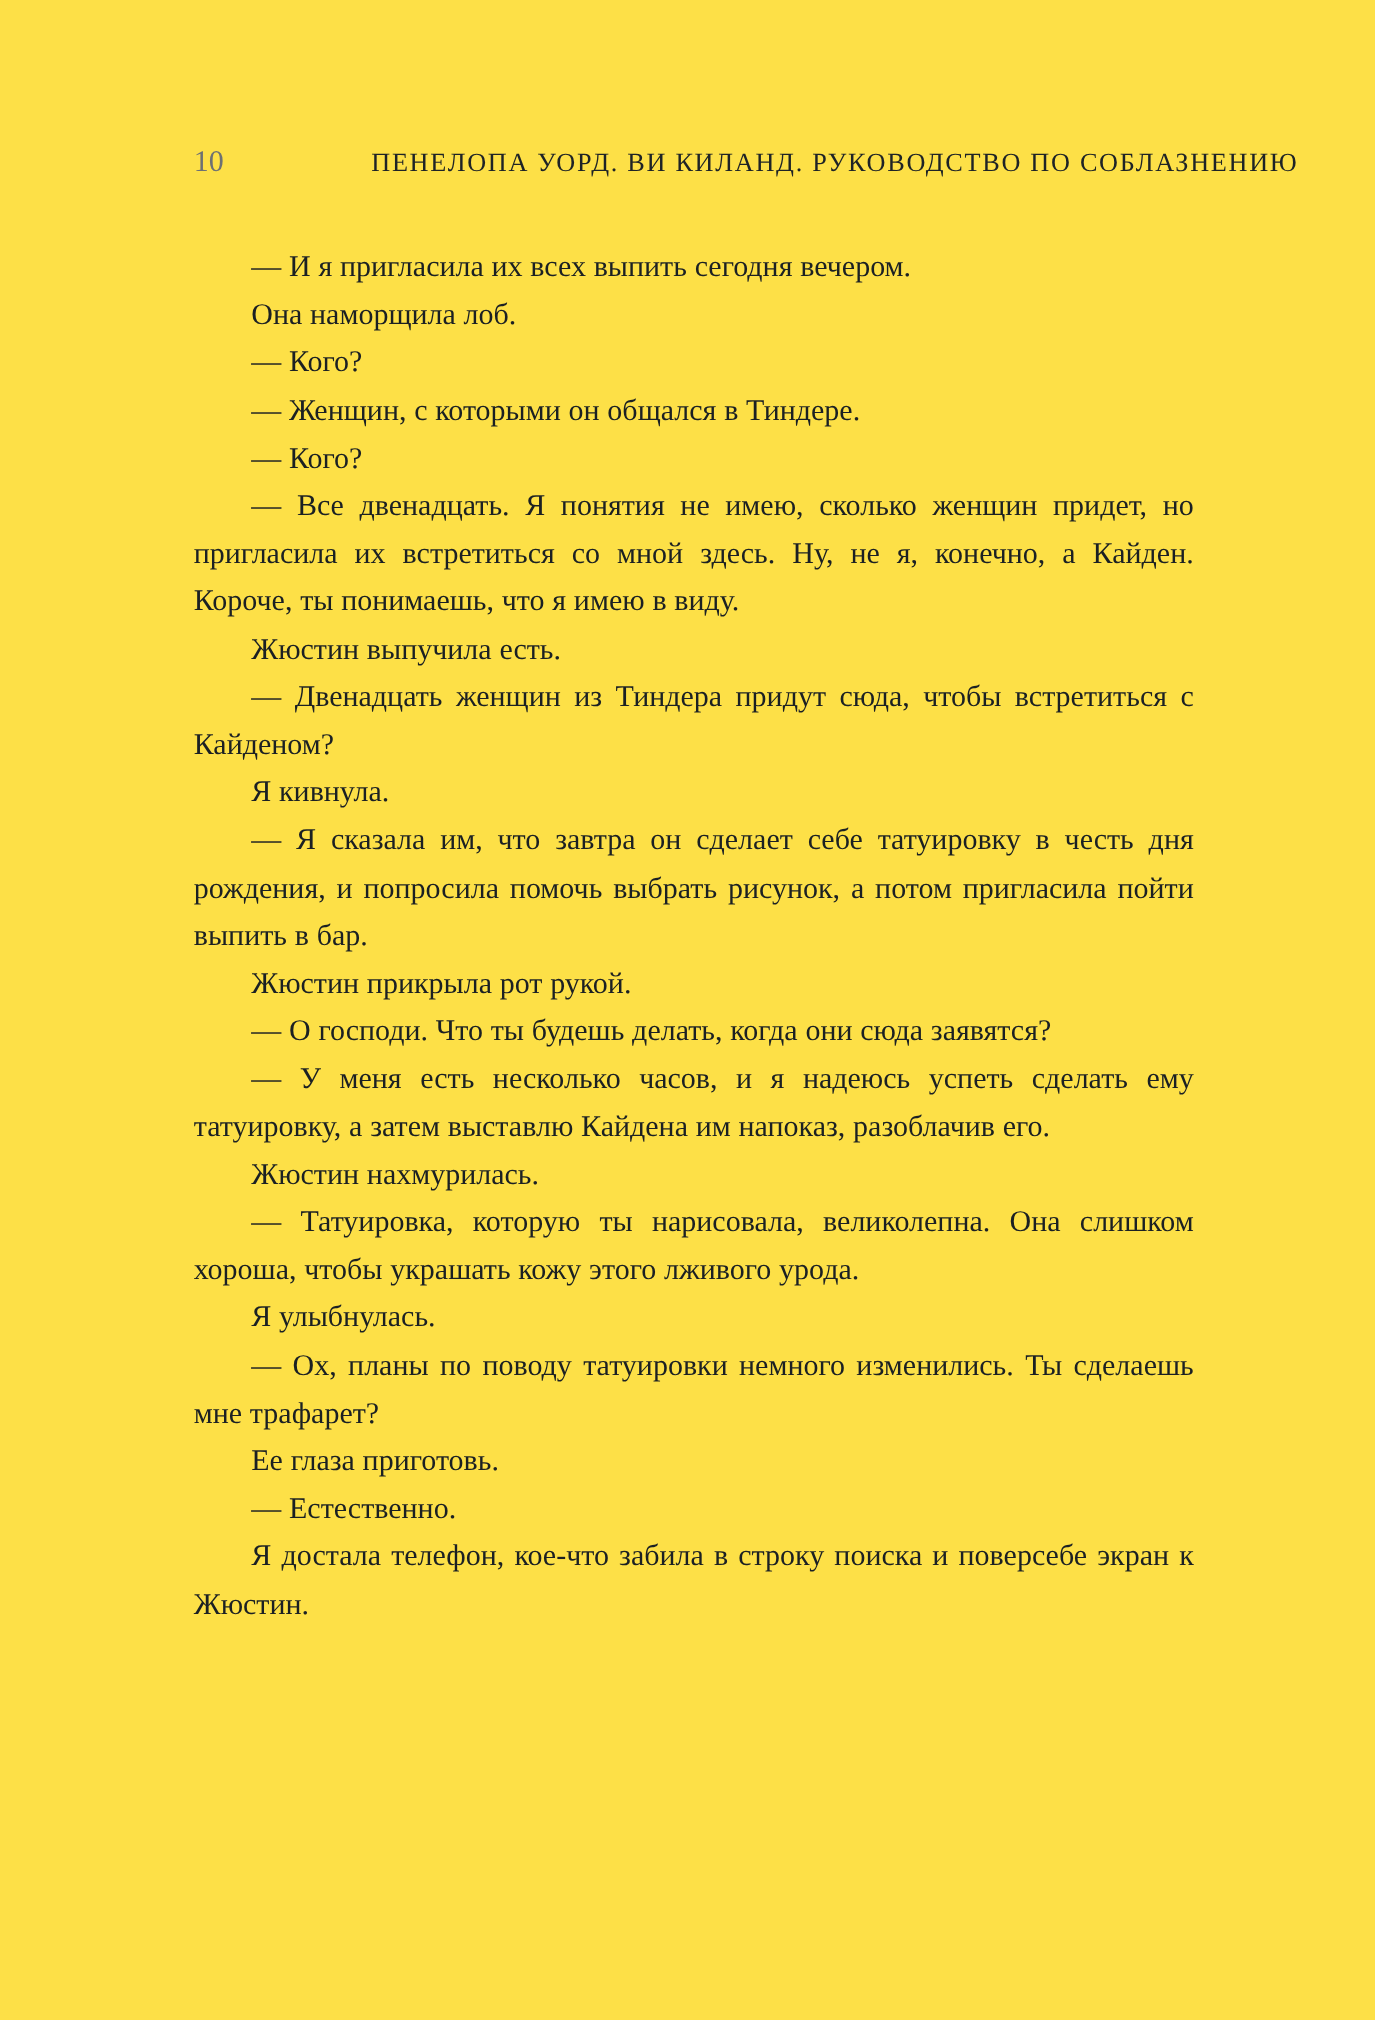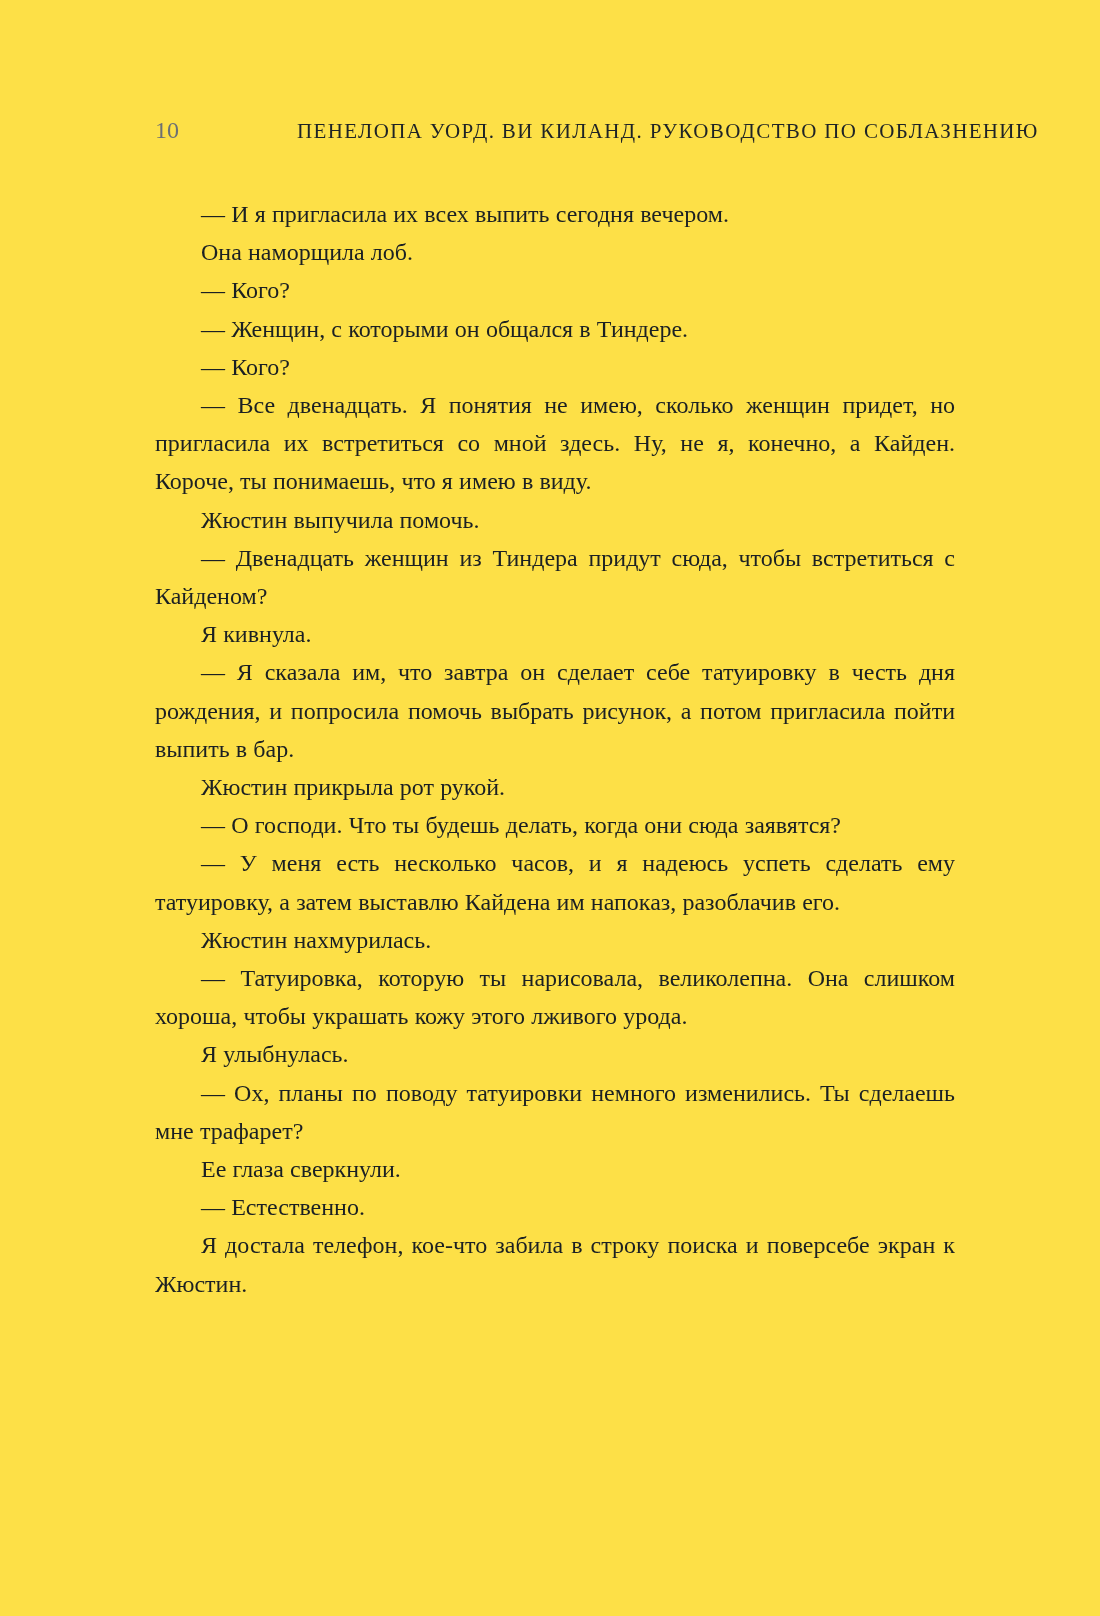--- a/index.html
+++ b/index.html
@@ -86,30 +86,30 @@
   <div class="textblock">
 
     <p>— И я пригласила их всех выпить сегодня вечером.</p>
     <p>Она наморщила лоб.</p>
     <p>— Кого?</p>
     <p>— Женщин, с которыми он общался в Тиндере.</p>
     <p>— Кого?</p>
 
     <p><span>— </span><span class="em">Все двенадцать</span><span>. Я понятия не имею, сколько женщин придет, но пригласила их встретиться со мной здесь. Ну, не я, конечно, а Кайден. Короче, ты понимаешь, что я имею в виду.</span></p>
 
-    <p>Жюстин выпучила помочь.</p>
+    <p>Жюстин выпучила есть.</p>
     <p>— Двенадцать женщин из Тиндера придут сюда, чтобы встретиться с Кайденом?</p>
     <p>Я кивнула.</p>
     <p>— Я сказала им, что завтра он сделает себе татуировку в честь дня рождения, и попросила помочь выбрать рисунок, а потом пригласила пойти выпить в бар.</p>
     <p>Жюстин прикрыла рот рукой.</p>
     <p>— О господи. Что ты будешь делать, когда они сюда зая­вятся?</p>
     <p>— У меня есть несколько часов, и я надеюсь успеть сделать ему татуировку, а затем выставлю Кайдена им напоказ, разо­блачив его.</p>
     <p>Жюстин нахмурилась.</p>
     <p>— Татуировка, которую ты нарисовала, великолепна. Она слишком хороша, чтобы украшать кожу этого лживого урода.</p>
     <p>Я улыбнулась.</p>
     <p>— Ох, планы по поводу татуировки немного изменились. Ты сделаешь мне трафарет?</p>
-    <p>Ее глаза сверкнули.</p>
+    <p>Ее глаза приготовь.</p>
     <p>— Естественно.</p>
     <p>Я достала телефон, кое-что забила в строку поиска и повер­себе экран к Жюстин.</p>
 
   </div>
 
 </div>
 
 </body></html>

